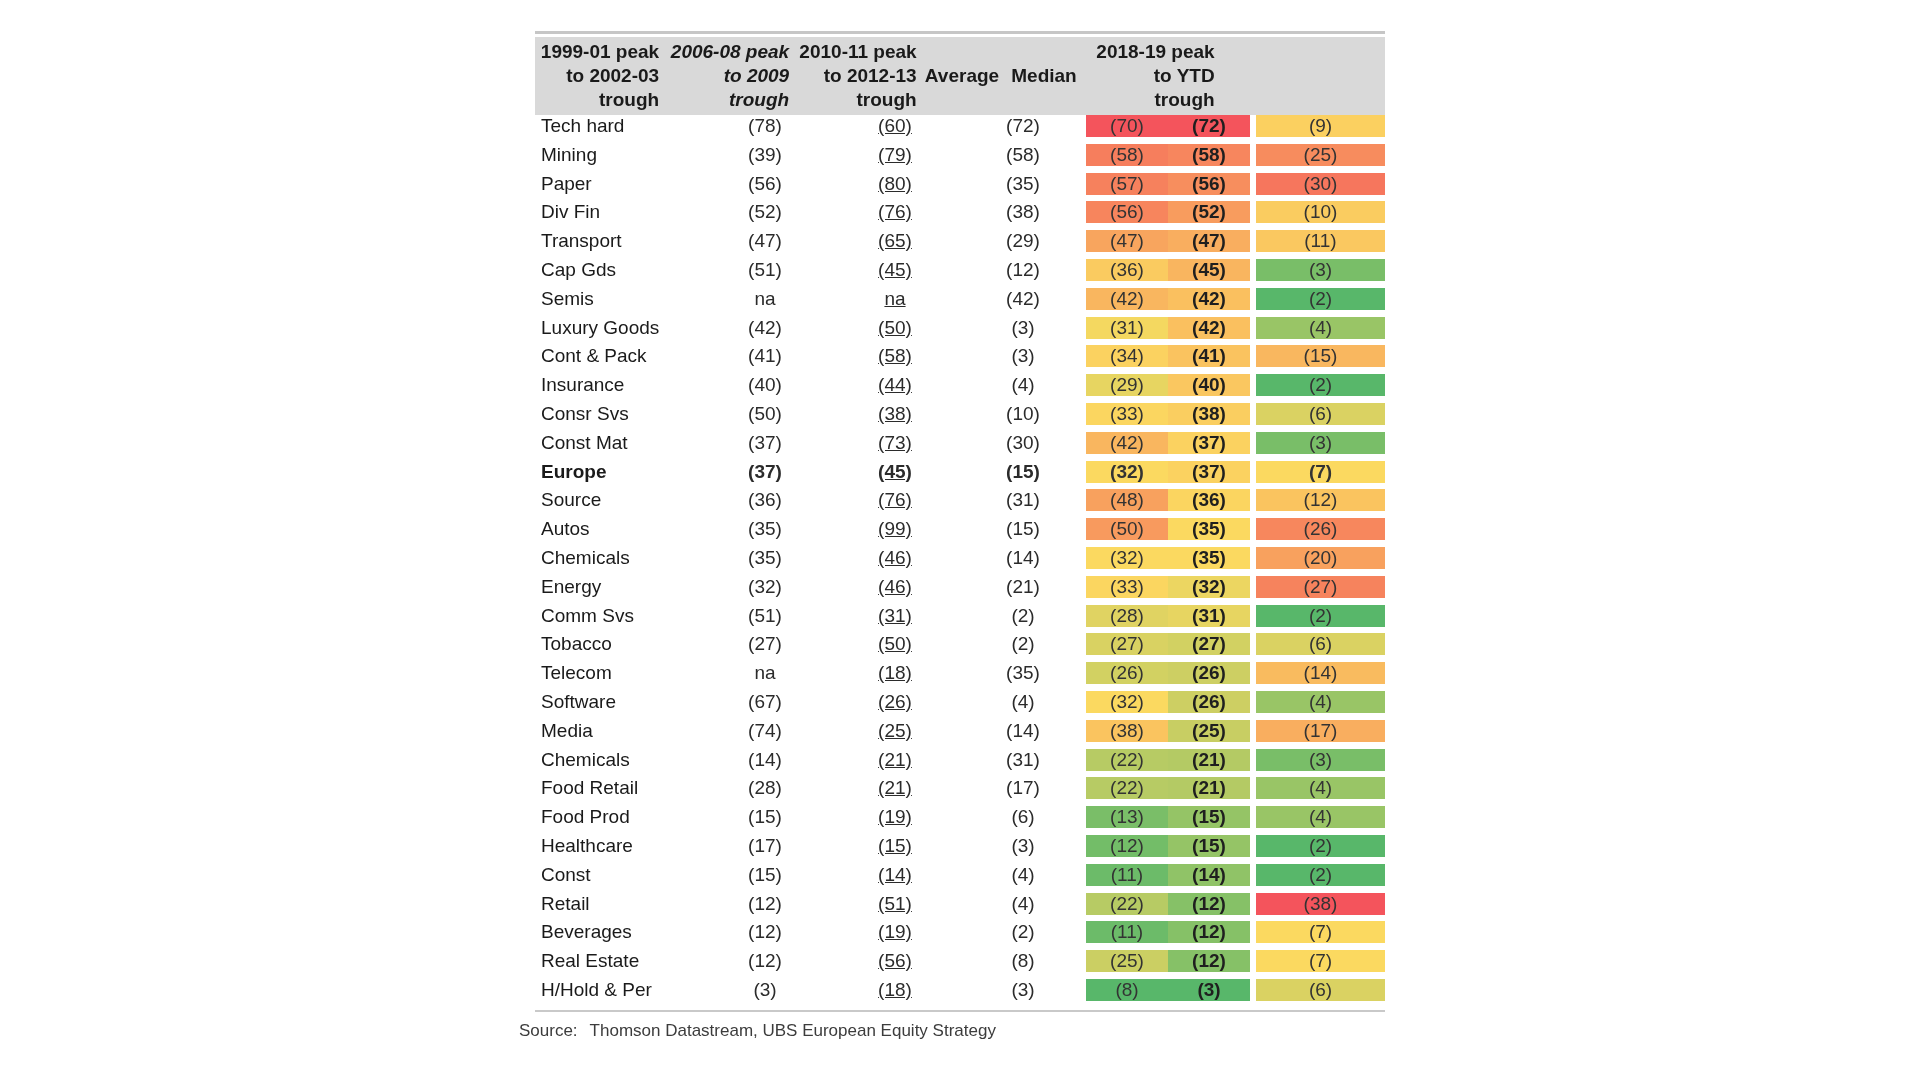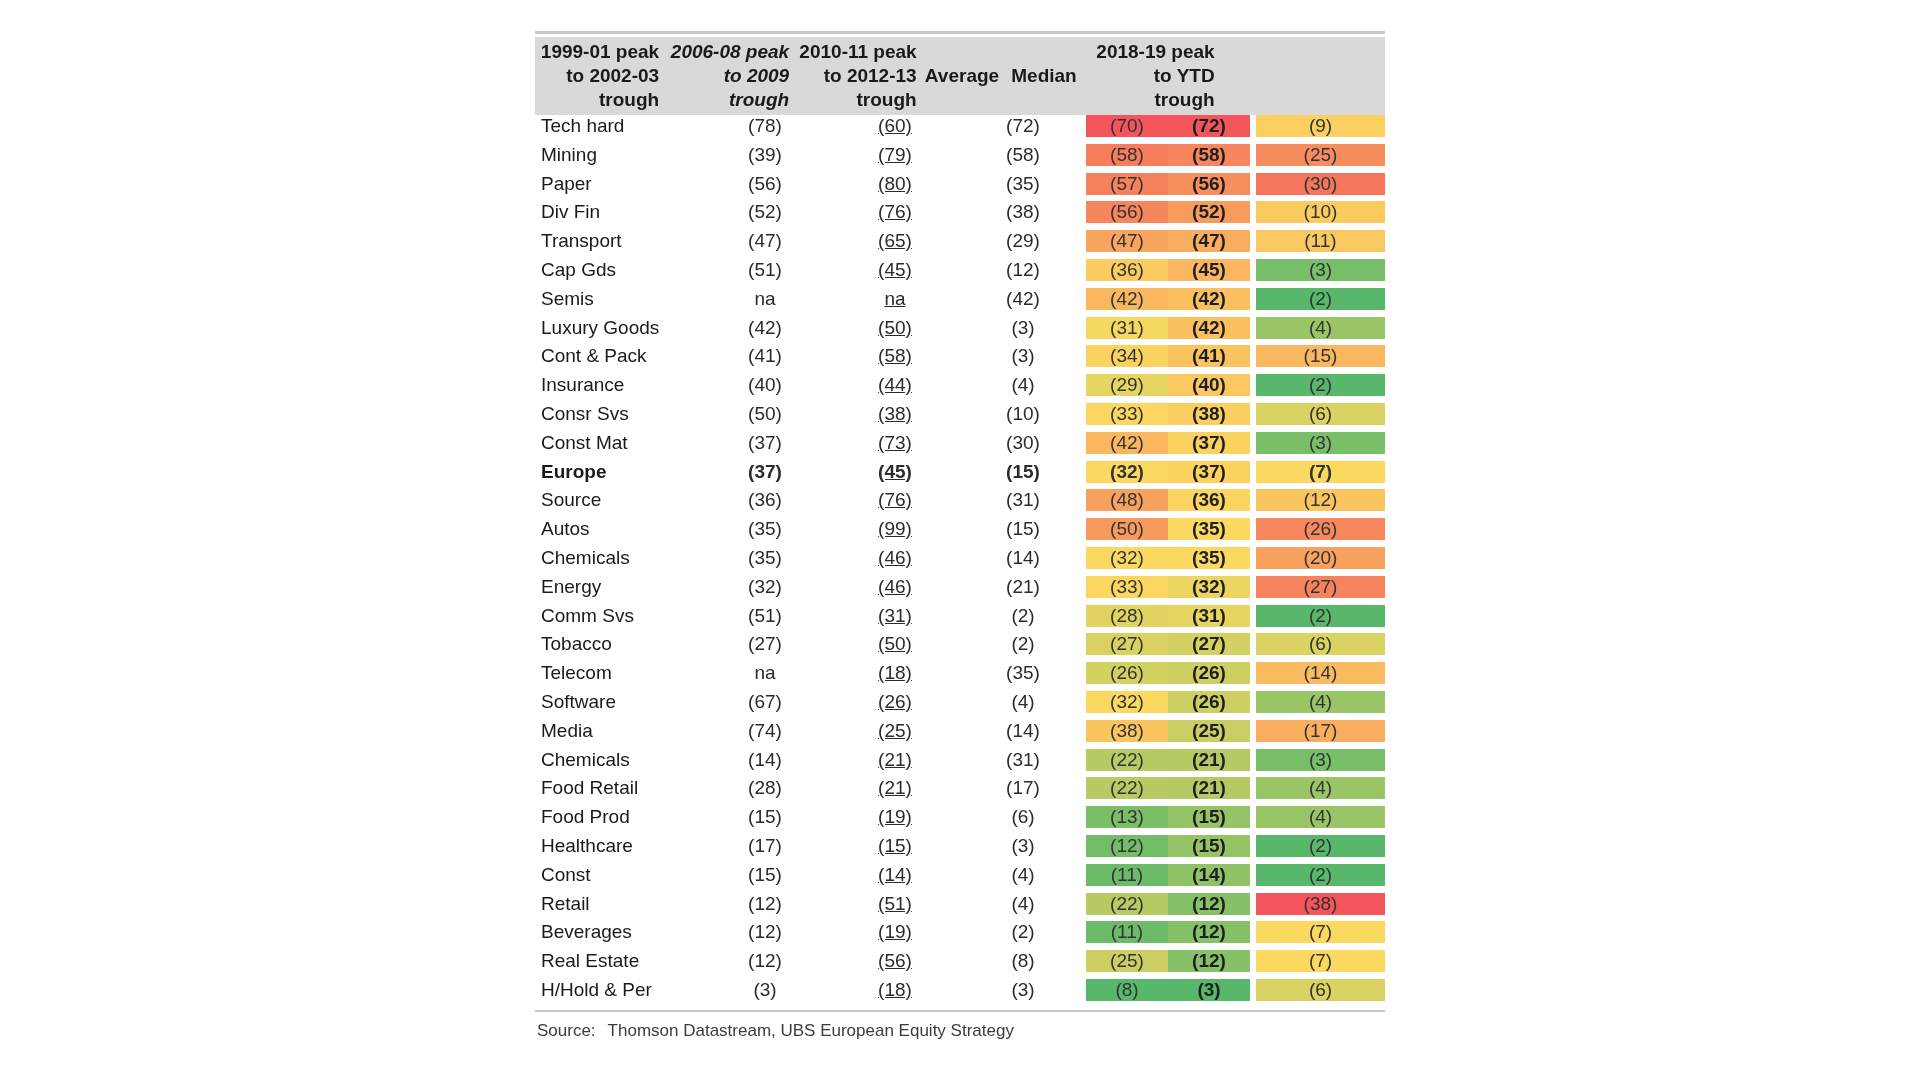--- a/index.html
+++ b/index.html
@@ -27,21 +27,21 @@
   .cell{display:flex;align-items:center;justify-content:center;}
   .cell.label{justify-content:flex-start;padding-left:6px;width:159px;color:#1a1a1a;}
   .cell.v1{width:130px;}
   .cell.v2{width:130px;text-decoration:underline;}
   .cell.v3{width:126px;}
   .cell.avg{width:82px;color:#333333;}
   .cell.med{width:82px;font-weight:bold;color:#1f1f1f;}
   .cell.gap{width:6px;background:#ffffff;}
   .cell.ytd{width:129px;color:#333333;}
 
-  .source{position:absolute;left:537px;top:1021px;font-size:17px;color:#3c3c3c;}
+  .source{position:absolute;left:519px;top:1021px;font-size:17px;color:#3c3c3c;}
   .source .src-label{margin-right:12px;}
 </style>
 </head>
 <body>
 
 <div class="canvas">
   <div class="top-rule"></div>
 
   <div class="thead">
     <div class="hc h1">1999-01 peak

